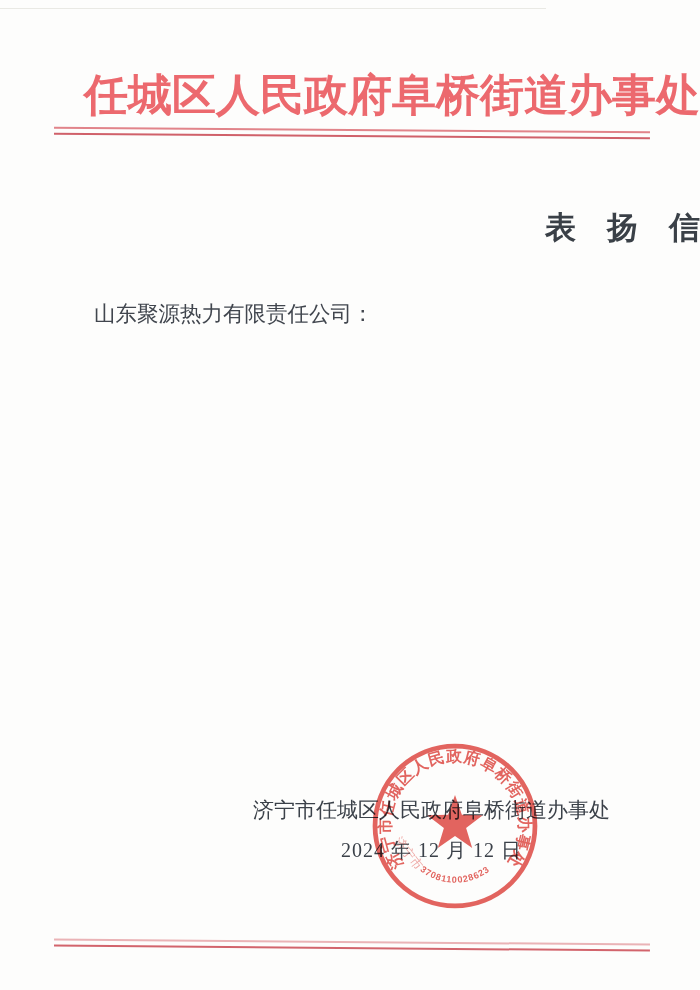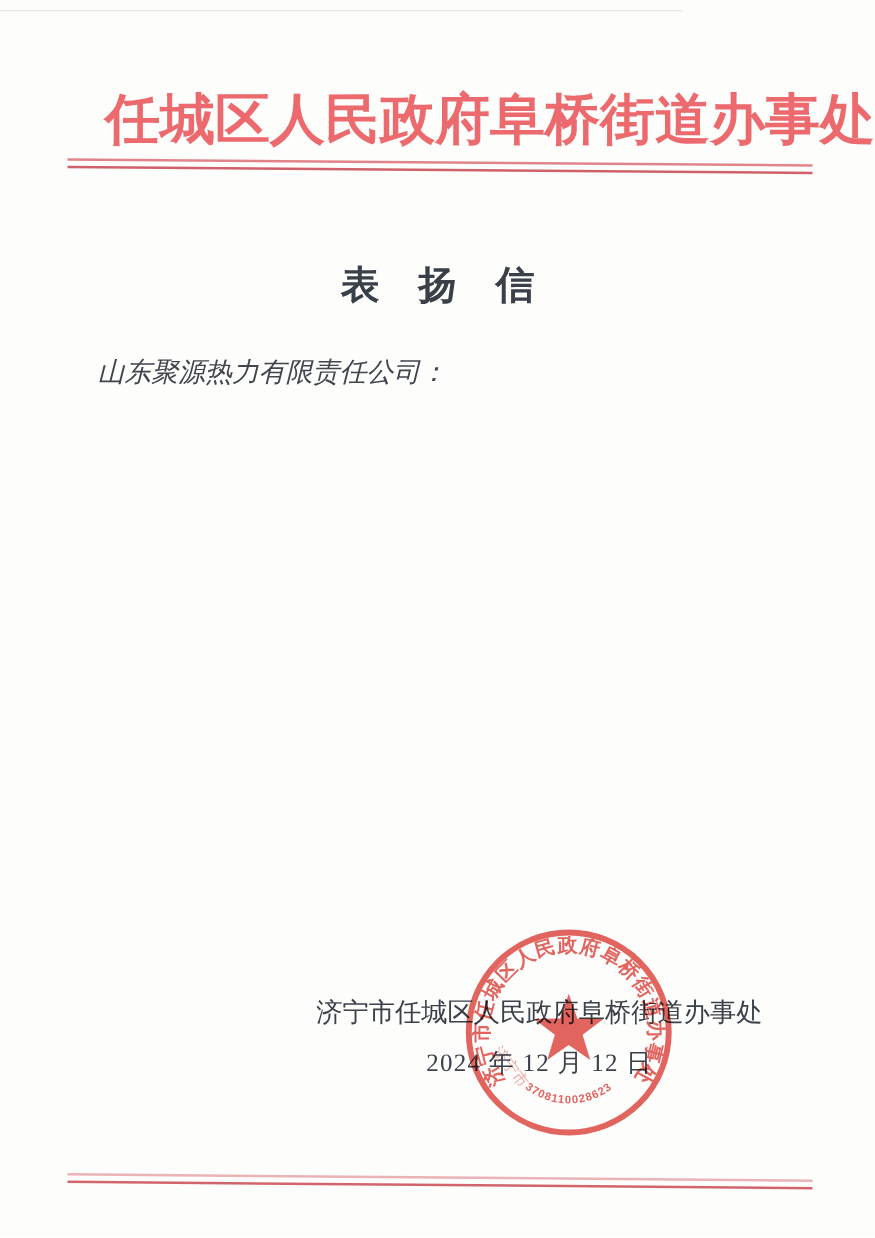--- a/index.html
+++ b/index.html
@@ -42,38 +42,38 @@
     top: 129px; left: 54px; right: 50px;
     transform: rotate(0.45deg);
   }
   .rule-top .line-a { height: 2px;   background: #e1848a; }
   .rule-top .line-b { height: 2.5px; background: #d0616a; margin-top: 3.5px; }
 
   
   .doc-title {
     position: absolute;
     top: 207px; left: 0; right: 0;
-    text-align: center;
+    text-align: right;
     font-size: 31px;
     font-weight: 700;
     color: #3a4047;
     white-space: nowrap;
   }
 
   
   .body-text {
     position: absolute;
     top: 282px; left: 78px;
     width: 546px;
     font-size: 21.5px;
     line-height: 32.6px;
     text-align: justify;
     color: #41464e;
   }
-  .body-text p { margin: 0; font-style: italic; }
+  .body-text p { margin: 16px; }
   .body-text .para { text-indent: 2em; }
 
   
   .signature {
     position: absolute;
     top: 796px; right: 90px;
     text-align: center;
     color: #3b4149;
     z-index: 1;
   }

